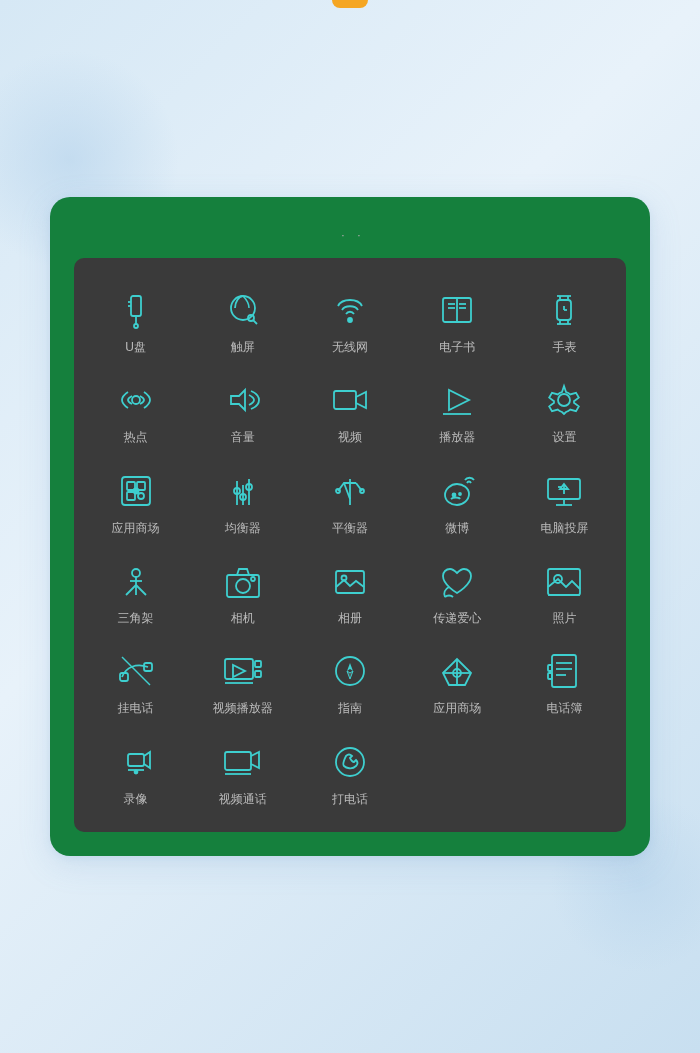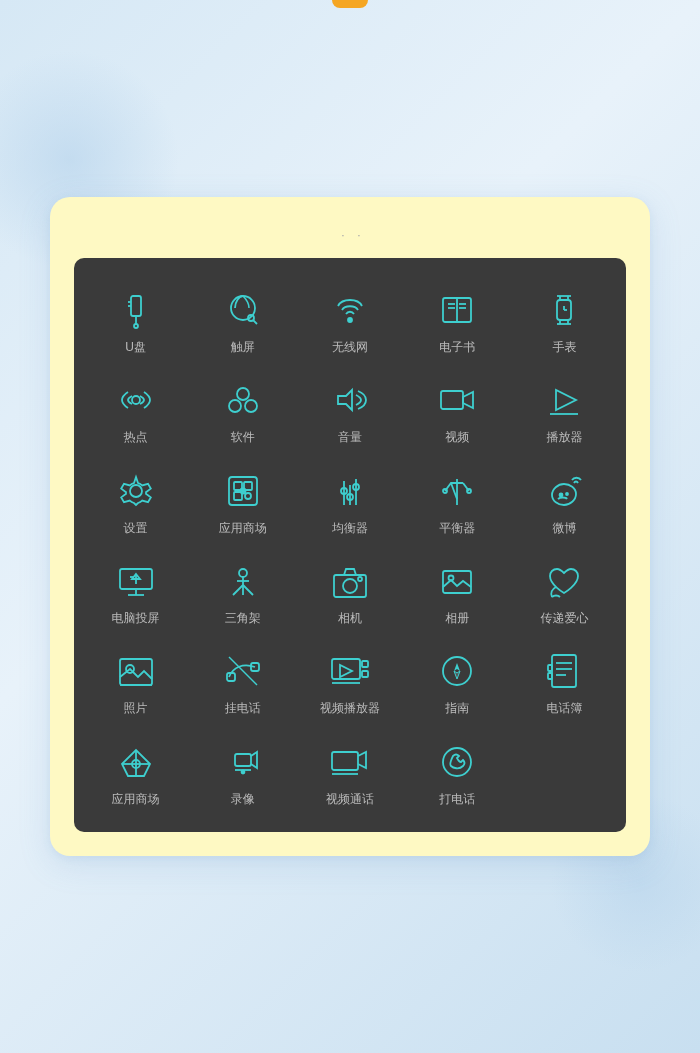--- a/index.html
+++ b/index.html
@@ -41,21 +41,21 @@
       color: white;
       font-size: 14px;
       font-weight: bold;
       padding: 4px 18px;
       border-radius: 0 0 10px 10px;
       letter-spacing: 1px;
       z-index: 10;
     }
 
     .card {
-      background: #fef9c3;
+      background: #15803d;
       border-radius: 20px;
       padding: 28px 24px 24px;
       width: 600px;
       box-shadow: 0 8px 32px rgba(100,150,200,0.18), 0 2px 8px rgba(100,150,200,0.10);
       position: relative;
       z-index: 2;
     }
 
     .card-header {
       text-align: center;
@@ -216,30 +216,20 @@
     <path d="M30 14 C30 14 36 18 36 22 C36 26 30 30 30 30"></path>
     <path d="M18 18 C16 19 14 20.5 14 22 C14 23.5 16 25 18 26"></path>
     <path d="M26 18 C28 19 30 20.5 30 22 C30 23.5 28 25 26 26"></path>
   </svg>
           </div>
           <div class="icon-label">热点</div>
         </div>
         <div class="icon-cell">
           <div class="icon-svg">
             <svg viewBox="0 0 44 44" width="44" height="44" fill="none" stroke="#3ecfcf" stroke-width="1.8">
-    <circle cx="22" cy="16" r="6"></circle>
-    <circle cx="14" cy="28" r="6"></circle>
-    <circle cx="30" cy="28" r="6"></circle>
-  </svg>
-          </div>
-          <div class="icon-label">软件</div>
-        </div>
-        <div class="icon-cell">
-          <div class="icon-svg">
-            <svg viewBox="0 0 44 44" width="44" height="44" fill="none" stroke="#3ecfcf" stroke-width="1.8">
     <polygon points="10,18 18,18 24,12 24,32 18,26 10,26"></polygon>
     <path d="M28 17 C31 18.5 33 20 33 22 C33 24 31 25.5 28 27"></path>
     <path d="M30 13 C35 15 38 18 38 22 C38 26 35 29 30 31"></path>
   </svg>
           </div>
           <div class="icon-label">音量</div>
         </div>
         <div class="icon-cell">
           <div class="icon-svg">
             <svg viewBox="0 0 44 44" width="44" height="44" fill="none" stroke="#3ecfcf" stroke-width="1.8">
@@ -415,44 +405,44 @@
     <circle cx="22" cy="22" r="14"></circle>
     <polygon points="22,14 25,22 22,20 19,22" fill="#3ecfcf" stroke="none"></polygon>
     <polygon points="22,30 25,22 22,24 19,22" fill="#555" stroke="#3ecfcf" stroke-width="1"></polygon>
   </svg>
           </div>
           <div class="icon-label">指南</div>
         </div>
         <div class="icon-cell">
           <div class="icon-svg">
             <svg viewBox="0 0 44 44" width="44" height="44" fill="none" stroke="#3ecfcf" stroke-width="1.8">
+    <path d="M14 36 L8 24 L22 10 L36 24 L30 36 Z"></path>
+    <line x1="22" y1="10" x2="22" y2="36"></line>
+    <line x1="8" y1="24" x2="36" y2="24"></line>
+    <circle cx="22" cy="24" r="4"></circle>
+  </svg>
+          </div>
+          <div class="icon-label">应用商场</div>
+        </div>
+        <div class="icon-cell">
+          <div class="icon-svg">
+            <svg viewBox="0 0 44 44" width="44" height="44" fill="none" stroke="#3ecfcf" stroke-width="1.8">
     <rect x="10" y="6" width="24" height="32" rx="2"></rect>
     <line x1="14" y1="14" x2="30" y2="14"></line>
     <line x1="14" y1="20" x2="30" y2="20"></line>
     <line x1="14" y1="26" x2="24" y2="26"></line>
     <rect x="6" y="16" width="4" height="6" rx="1"></rect>
     <rect x="6" y="24" width="4" height="6" rx="1"></rect>
   </svg>
           </div>
           <div class="icon-label">电话簿</div>
         </div>
         <div class="icon-cell">
           <div class="icon-svg">
             <svg viewBox="0 0 44 44" width="44" height="44" fill="none" stroke="#3ecfcf" stroke-width="1.8">
-    <path d="M14 36 L8 24 L22 10 L36 24 L30 36 Z"></path>
-    <line x1="22" y1="10" x2="22" y2="36"></line>
-    <line x1="8" y1="24" x2="36" y2="24"></line>
-    <circle cx="22" cy="24" r="4"></circle>
-  </svg>
-          </div>
-          <div class="icon-label">应用商场</div>
-        </div>
-        <div class="icon-cell">
-          <div class="icon-svg">
-            <svg viewBox="0 0 44 44" width="44" height="44" fill="none" stroke="#3ecfcf" stroke-width="1.8">
     <rect x="14" y="14" width="16" height="12" rx="2"></rect>
     <path d="M30 16 L36 12 L36 28 L30 24"></path>
     <line x1="14" y1="30" x2="30" y2="30"></line>
     <circle cx="22" cy="32" r="1.5" fill="#3ecfcf"></circle>
   </svg>
           </div>
           <div class="icon-label">录像</div>
         </div>
         <div class="icon-cell">
           <div class="icon-svg">

